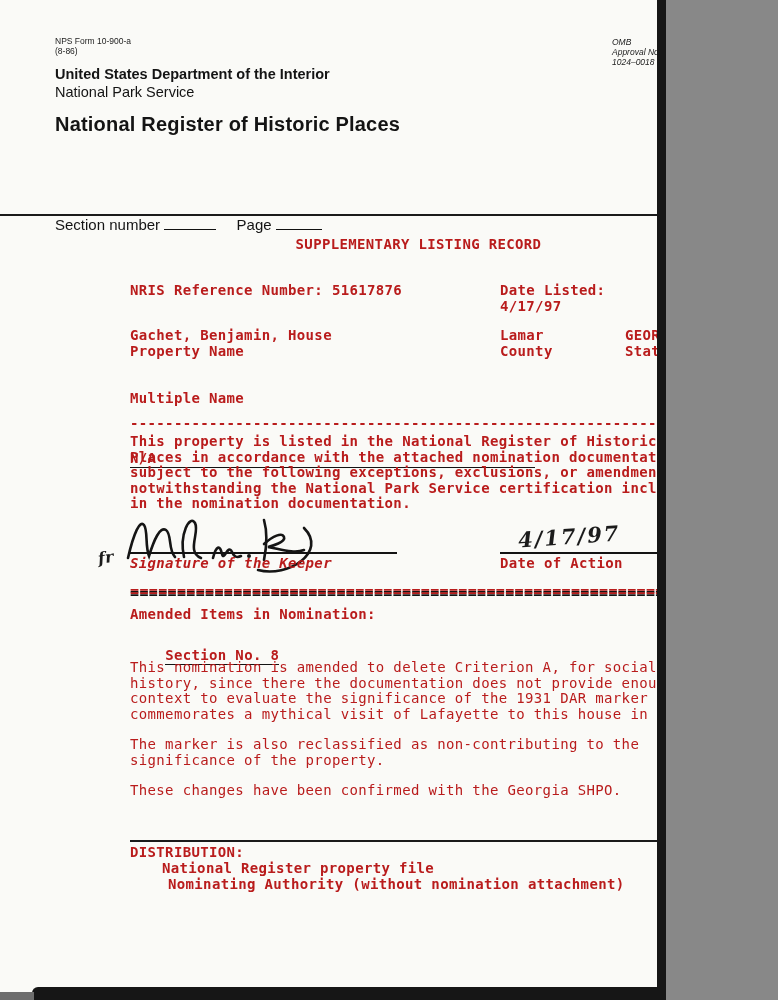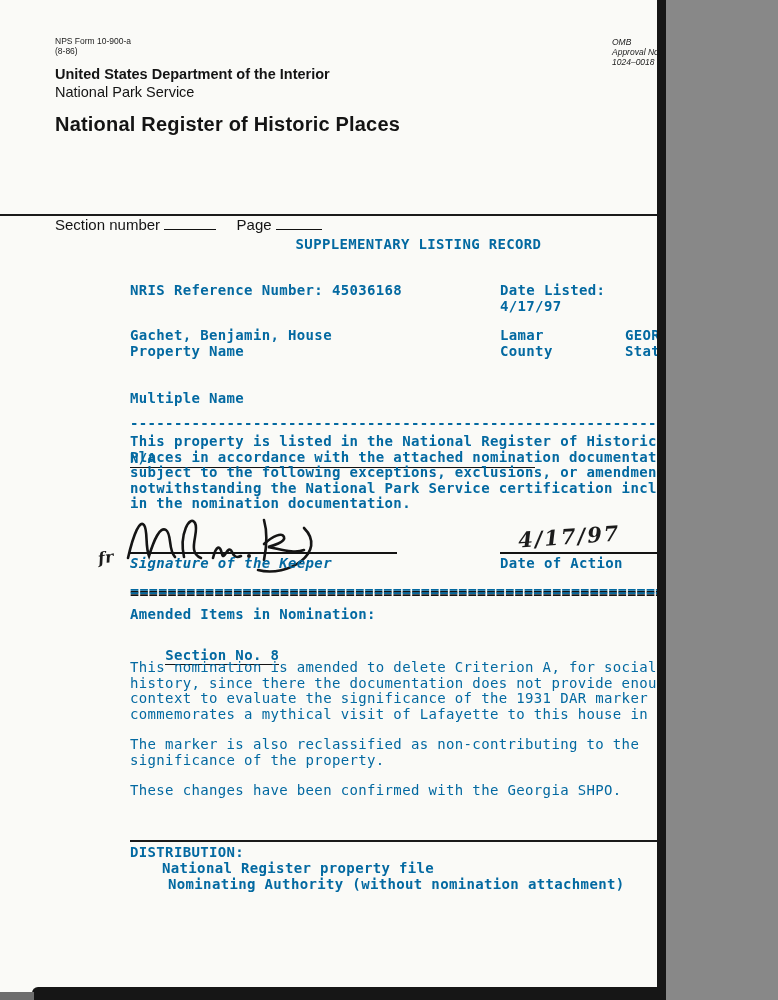--- a/index.html
+++ b/index.html
@@ -19,21 +19,21 @@
   .bigtitle { font-size: 20px; font-weight: bold; line-height: 25px; letter-spacing: 0.2px; }
   .sectionline { font-size: 15px; }
   .blank { display:inline-block; border-bottom: 1.6px solid #111; vertical-align: baseline; }
   .rule { background:#1a1a1a; }
   .mono {
     font-family: "DejaVu Sans Mono", "Liberation Mono", monospace;
     font-weight: 700;
     font-size: 14px;
     letter-spacing: 0.35px;
     line-height: 15.6px;
-    color: #0369a1;
+    color: #b91c1c;
     white-space: pre-wrap;
   }
   .nowrap { white-space: nowrap; overflow: hidden; }
   .center { text-align: center; }
   .fill-line { display:inline-block; border-bottom:1.6px solid #131313; }
   .u { border-bottom: 1.6px solid #131313; padding-bottom: 1px; }
   .hand {
     font-family: "DejaVu Serif", serif;
     font-style: italic;
     font-weight: bold;
@@ -65,21 +65,21 @@
     <span class="blank" style="width:52px;"></span>
     <span style="display:inline-block; width:12px;"></span>
     <span>Page</span>
     <span class="blank" style="width:46px;"></span>
   </div>
 
   <div class="abs rule" style="left:0; top:214px; width:778px; height:2.4px;"></div>
 
   <div class="abs mono center" style="left:130px; top:237px; width:577px;">SUPPLEMENTARY LISTING RECORD</div>
 
-  <div class="abs mono" style="left:130px; top:283px;">NRIS Reference Number: 45036168</div>
+  <div class="abs mono" style="left:130px; top:283px;">NRIS Reference Number: 51617876</div>
   <div class="abs mono" style="left:500px; top:283px;">Date Listed: 4/17/97</div>
 
   <div class="abs mono" style="left:130px; top:328px;">Gachet, Benjamin, House</div>
   <div class="abs mono" style="left:500px; top:328px;">Lamar</div>
   <div class="abs mono" style="left:625px; top:328px;">GEORGIA</div>
   <div class="abs mono" style="left:130px; top:344px;">Property Name</div>
   <div class="abs mono" style="left:500px; top:344px;">County</div>
   <div class="abs mono" style="left:625px; top:344px;">State</div>
 
   <div class="abs mono" style="left:130px; top:372px; width:405px;">

